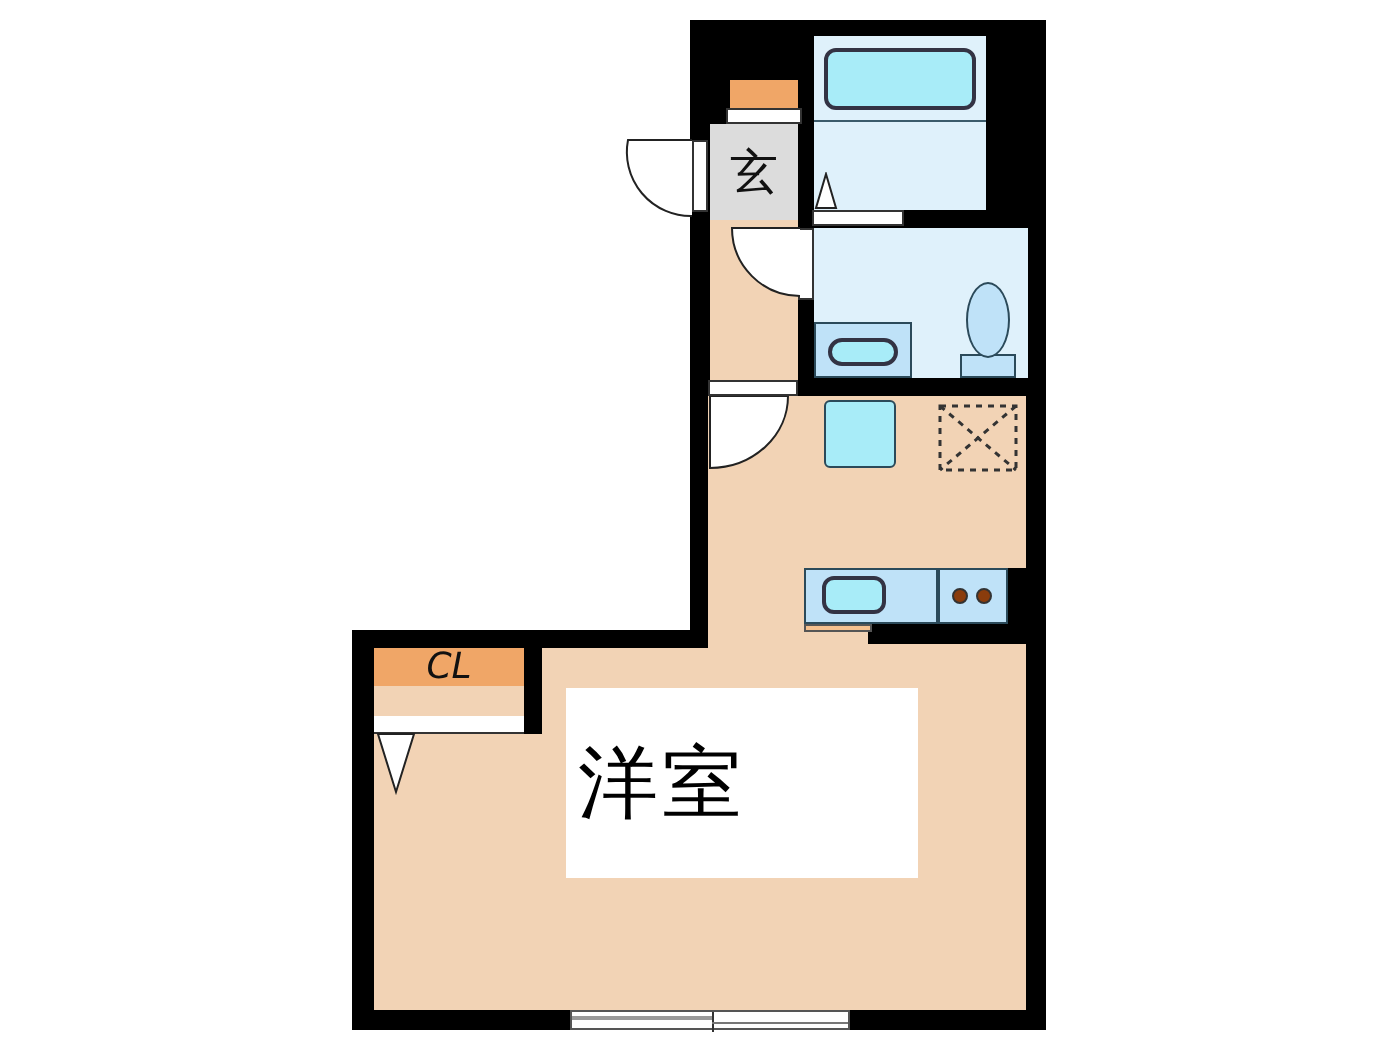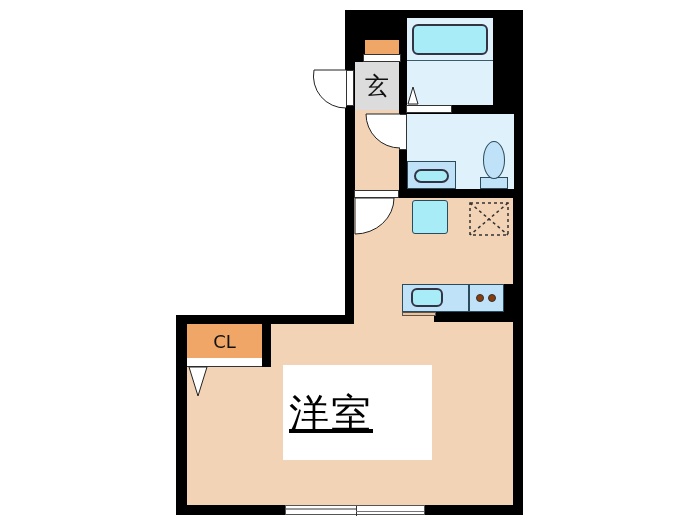--- a/index.html
+++ b/index.html
@@ -78,30 +78,30 @@
 
   <div class="abs blue" style="left:402px;top:284px;width:67px;height:28px;"></div>
   <div class="abs aqua" style="left:411px;top:288px;width:32px;height:19px;"></div>
   <div class="abs blue" style="left:469px;top:284px;width:35px;height:28px;"></div>
   <div class="abs" style="left:476px;top:294px;width:8px;height:8px;border-radius:50%;background:#8a3c0c;border:1px solid #333;"></div>
   <div class="abs" style="left:488px;top:294px;width:8px;height:8px;border-radius:50%;background:#8a3c0c;border:1px solid #333;"></div>
   <div class="abs wall" style="left:504px;top:284px;width:10px;height:28px;"></div>
   <div class="abs wall" style="left:434px;top:312px;width:80px;height:10px;"></div>
   <div class="abs" style="left:402px;top:312px;width:34px;height:4px;background:#f5c08e;border:1px solid #555;"></div>
 
-  <div class="abs cl" style="left:187px;top:324px;width:75px;height:34px;">
+  <div class="abs cl" style="left:187px;top:324px;width:75px;height:19px;font-style:italic;">
     <span>CL</span>
   </div>
   <div class="abs wall" style="left:262px;top:324px;width:9px;height:43px;"></div>
   <div class="abs white" style="left:187px;top:358px;width:75px;height:9px;border-bottom:1px solid #333;"></div>
   <svg class="abs" style="left:187px;top:366px;" width="22" height="32">
     <polygon points="2,1 20,1 11,30" fill="#fff" stroke="#222" stroke-width="1"></polygon>
   </svg>
 
-  <div class="abs label-box" style="left:283px;top:365px;width:149px;height:95px;text-decoration:underline;">
+  <div class="abs label-box" style="left:283px;top:344px;width:176px;height:95px;">
     <span class="room-name">洋室</span>
   </div>
 
   <div class="abs" style="left:285px;top:505px;width:140px;height:10px;background:#fff;border:1px solid #555;">
     <div class="abs" style="left:0;top:2px;width:70px;height:2px;background:#999;"></div>
     <div class="abs" style="left:70px;top:0;width:1px;height:10px;background:#333;"></div>
     <div class="abs" style="left:70px;top:5px;width:68px;height:1px;background:#777;"></div>
   </div>
 
 </div>

